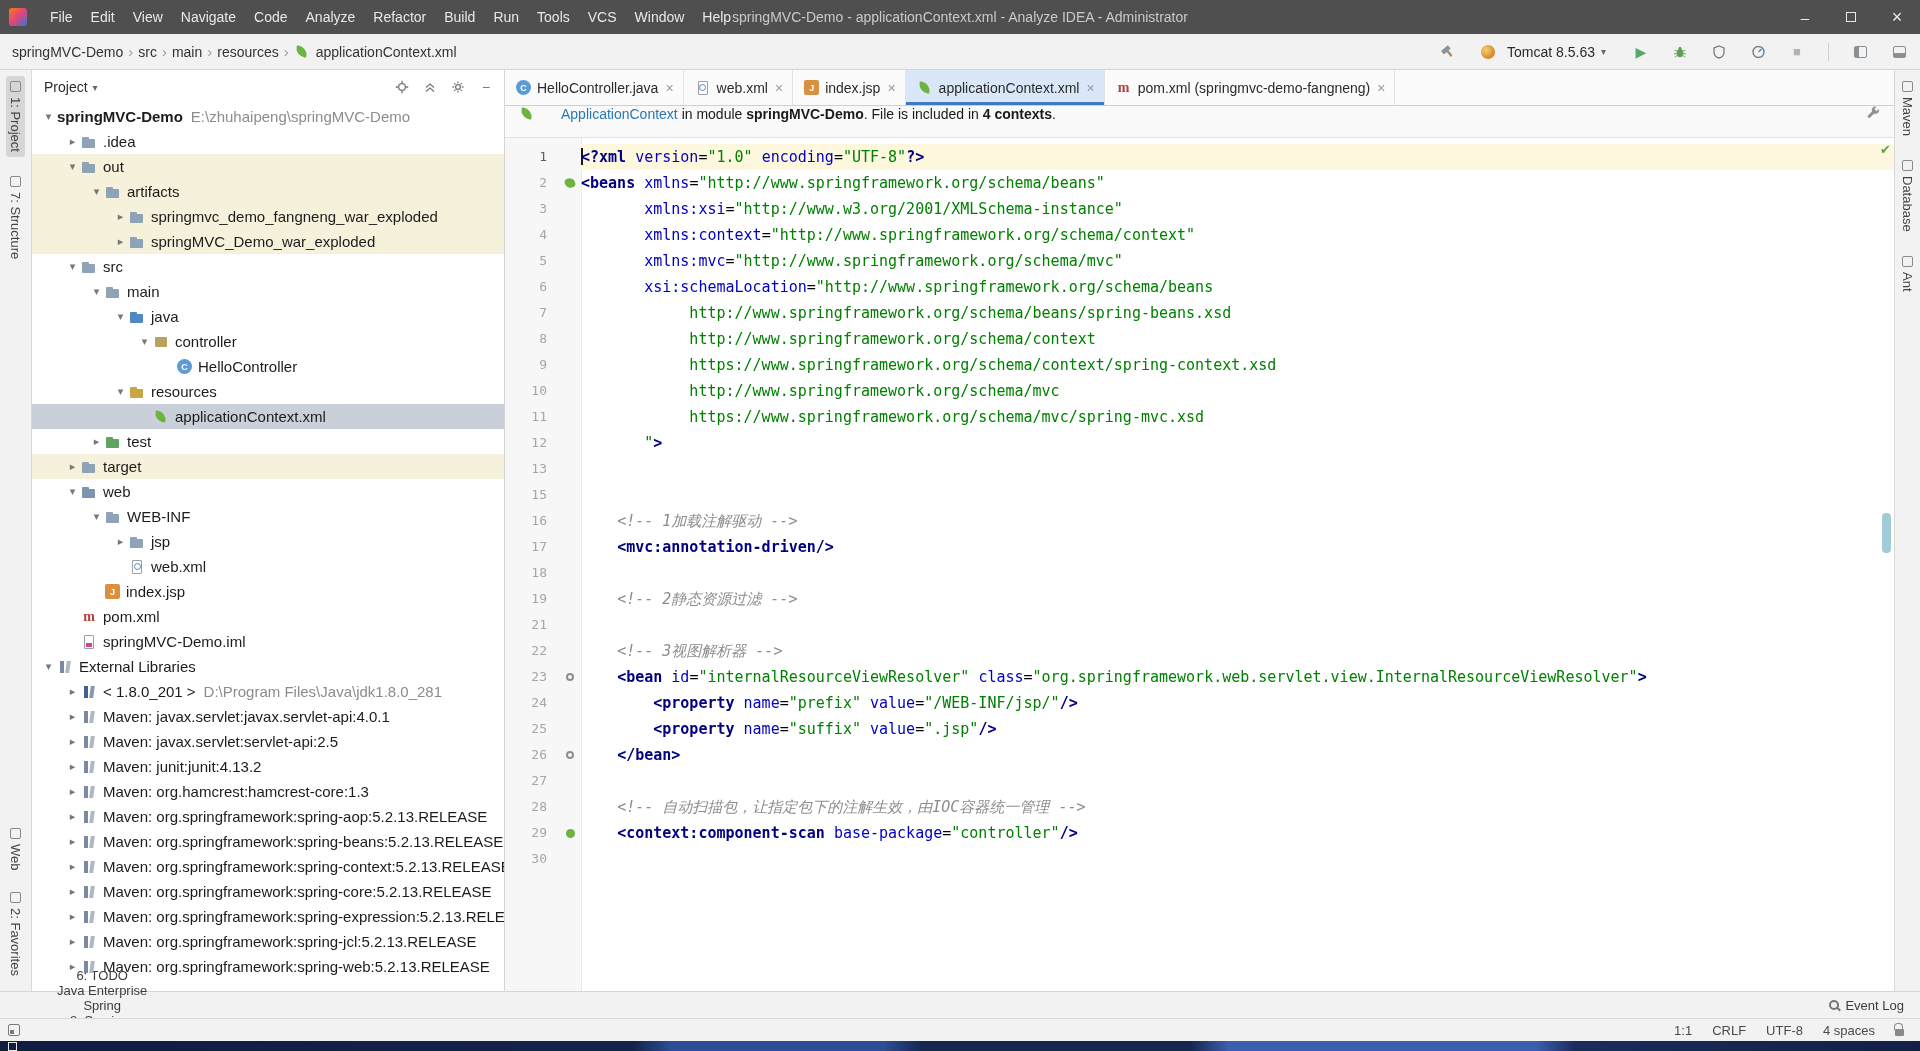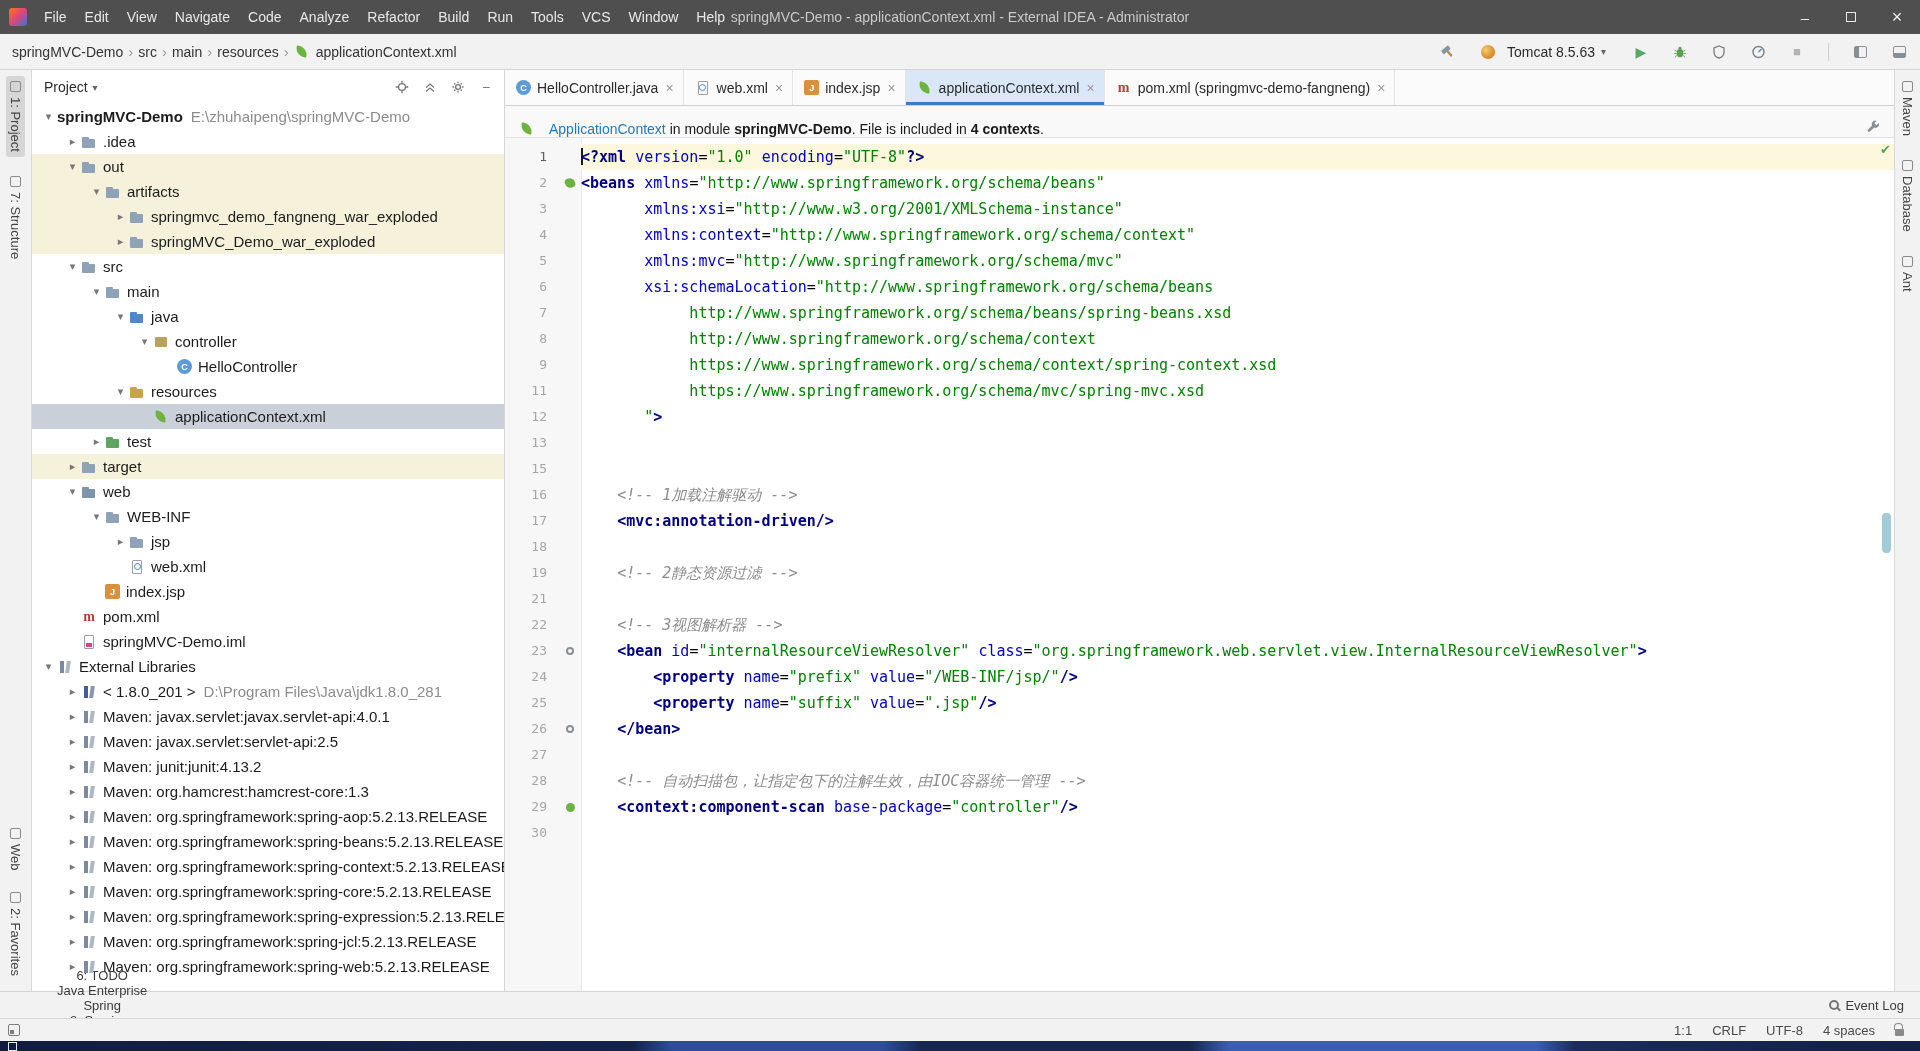--- a/index.html
+++ b/index.html
@@ -1,21 +1,21 @@
 <!DOCTYPE html>
 <html><head>
 <meta charset="utf-8">
 <style>
   * { margin:0; padding:0; box-sizing:border-box; }
   html,body { width:1920px; height:1051px; overflow:hidden; }
   body { font-family:"Liberation Sans","DejaVu Sans",sans-serif; background:#fff; color:#1a1a1a; }
   .app { width:1920px; height:1051px; display:flex; flex-direction:column; }
 
   
-  .titlebar { height:34px; background:#4f4f4f; display:flex; align-items:center; position:relative; flex:none; }
+  .titlebar { height:34px; background:#4f4f4f; display:flex; align-items:center; position:relative; flex:none;gap:6px; }
   .app-logo { width:18px; height:18px; margin:0 8px 0 9px; border-radius:3px;
     background:linear-gradient(135deg,#f97a12 0%,#e3447a 48%,#3177d2 100%); flex:none; }
   .menubar { display:flex; align-items:center; height:100%; z-index:2; }
   .menu-item { padding:0 9px; line-height:34px; font-size:14px; color:#e8e8e8; cursor:default; }
   .win-title { position:absolute; left:0; right:0; text-align:center; font-size:14px; color:#c9c9c9; pointer-events:none; }
   .wincontrols { margin-left:auto; display:flex; height:100%; z-index:2; }
   .winbtn { width:46px; height:100%; display:flex; align-items:center; justify-content:center; color:#eee; font-size:15px; }
   .winbtn .maxbox { width:10px; height:10px; border:1px solid #e8e8e8; display:block; }
   .winbtn.close { font-size:18px; }
 
@@ -86,21 +86,21 @@
   .ic-jdk::before { background:#40618f; } .ic-jdk::after { background:#8a95b5; }
   .ic-tomcat { background:radial-gradient(circle at 35% 35%,#f5d06a,#d8822a 72%); border-radius:50%; width:14px; height:14px; }
 
   
   .editor { flex:1; display:flex; flex-direction:column; min-width:0; min-height:0; background:#fff; }
   .tabs { height:36px; background:#fbfbfb; border-bottom:1px solid #cfcfcf; display:flex; flex:none; }
   .etab { display:flex; align-items:center; padding:0 9px 0 11px; font-size:14px; color:#2b2b2b; border-right:1px solid #e3e3e3; }
   .etab .ic { margin-right:6px; }
   .etab.active { background:#d9e7f9; box-shadow:inset 0 -3px 0 #3e7ac2; }
   .etab-close { margin-left:7px; color:#999; font-size:14px; line-height:1; }
-  .banner { height:32px; background:#f9f9f9; border-bottom:1px solid #e2e2e2; display:flex; align-items:flex-end; padding:0 14px; font-size:14px; flex:none; gap:6px; }
+  .banner { height:32px; background:#f9f9f9; border-bottom:1px solid #e2e2e2; display:flex; align-items:flex-start; padding:0 14px; font-size:14px; flex:none; gap:18px; }
   .banner .ic { margin-right:8px; }
   .b-link { color:#2878b5; }
   .b-b { font-weight:bold; }
   .banner-right { margin-left:auto; display:flex; align-items:center; }
   .code-wrap { flex:1; position:relative; overflow:hidden; }
   .code { position:absolute; inset:0; padding-top:6px;
     background:linear-gradient(90deg,#f7f7f7 0,#f7f7f7 76px,#e9e9e9 76px,#e9e9e9 77px,#ffffff 77px); }
   .code-line { display:flex; height:26px; line-height:26px; }
   .ln { width:54px; flex:none; text-align:right; padding-right:12px; color:#a6a6a6; font-size:13px; font-family:"DejaVu Sans Mono",monospace; }
   .code-line:first-child .ln { color:#5f5f5f; }
@@ -153,21 +153,21 @@
         <span class="menu-item">Code</span>
         <span class="menu-item">Analyze</span>
         <span class="menu-item">Refactor</span>
         <span class="menu-item">Build</span>
         <span class="menu-item">Run</span>
         <span class="menu-item">Tools</span>
         <span class="menu-item">VCS</span>
         <span class="menu-item">Window</span>
         <span class="menu-item">Help</span>
       </div>
-    <div class="win-title">springMVC-Demo - applicationContext.xml - External IDEA - Administrator</div>
+    <div class="win-title">springMVC-Demo - applicationContext.xml - Analyze IDEA - Administrator</div>
     <div class="wincontrols">
       <div class="winbtn">–</div>
       <div class="winbtn">
           <span class="maxbox"></span>
         </div>
       <div class="winbtn close">×</div>
     </div>
   </div>
 
   <div class="navbar">
@@ -549,20 +549,25 @@
               <span class="ln">8</span>
               <span class="gut"></span>
               <span class="ctext"><span class="s-v">            http://www.springframework.org/schema/context</span></span>
             </div>
             <div class="code-line">
               <span class="ln">9</span>
               <span class="gut"></span>
               <span class="ctext"><span class="s-v">            https://www.springframework.org/schema/context/spring-context.xsd</span></span>
             </div>
             <div class="code-line">
+              <span class="ln">10</span>
+              <span class="gut"></span>
+              <span class="ctext"><span class="s-v">            http://www.springframework.org/schema/mvc</span></span>
+            </div>
+            <div class="code-line">
               <span class="ln">11</span>
               <span class="gut"></span>
               <span class="ctext"><span class="s-v">            https://www.springframework.org/schema/mvc/spring-mvc.xsd</span></span>
             </div>
             <div class="code-line">
               <span class="ln">12</span>
               <span class="gut"></span>
               <span class="ctext"><span class="s-p">       </span><span class="s-v">"</span><span class="s-t">&gt;</span></span>
             </div>
             <div class="code-line">

